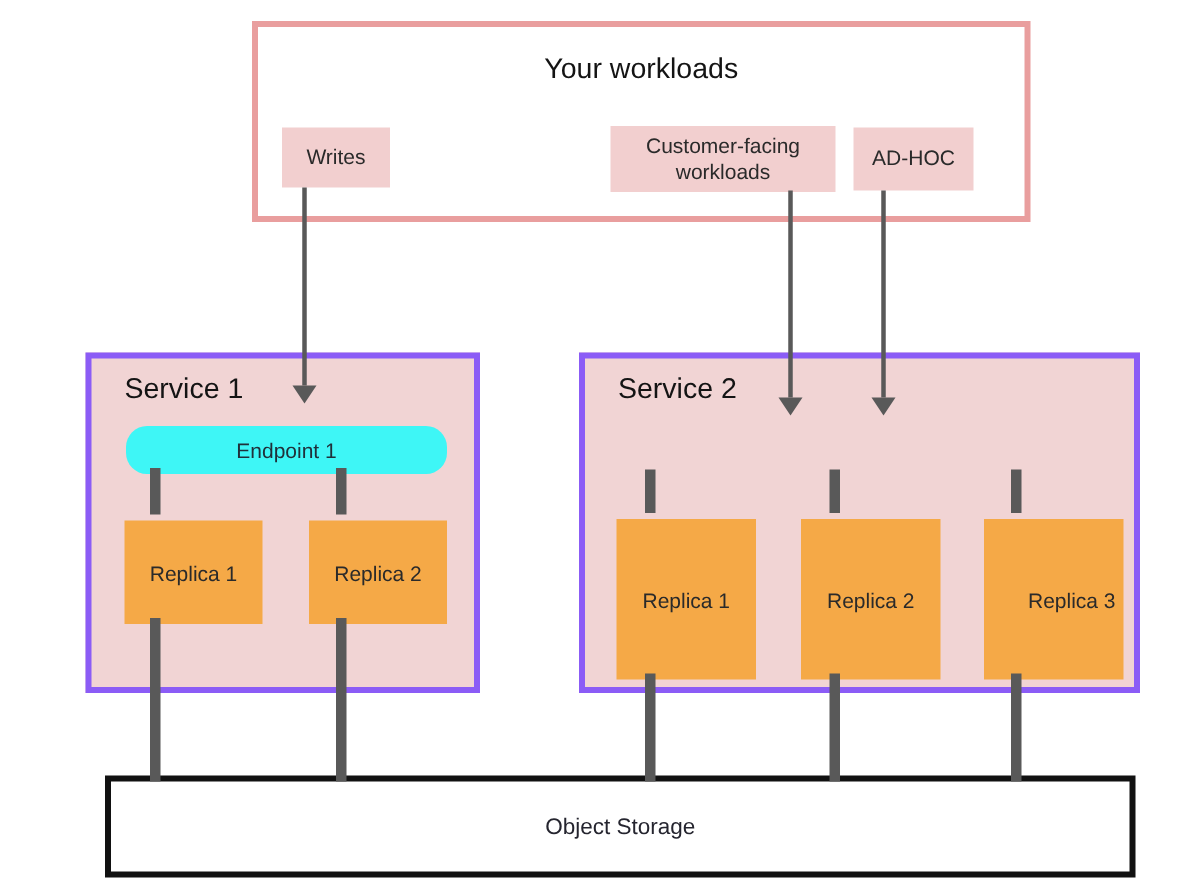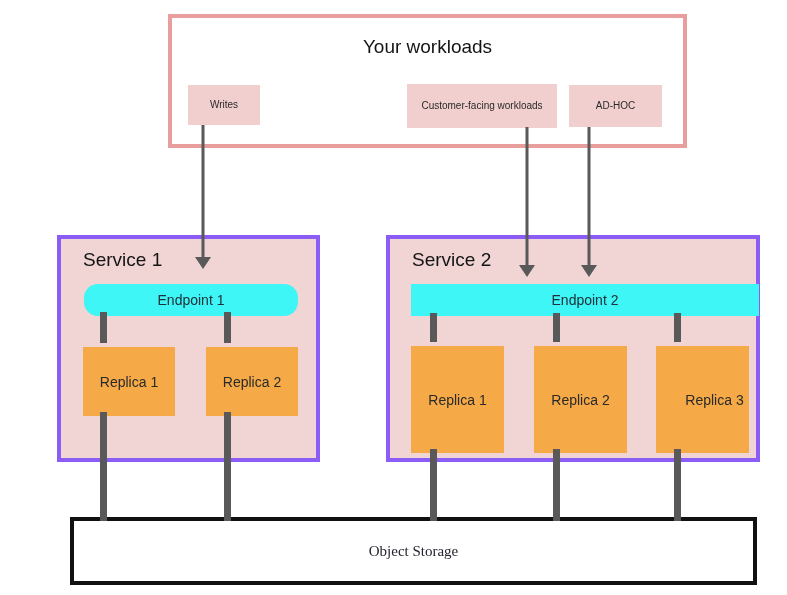--- a/index.html
+++ b/index.html
@@ -6,24 +6,24 @@
   #canvas{
     position:relative;width:787px;height:595px;background:#ffffff;overflow:hidden;
     font-family:"Liberation Sans","DejaVu Sans",sans-serif;color:#1f1f1f;
   }
   .abs{position:absolute;box-sizing:border-box;margin-left:20px;}
   .center{display:flex;align-items:center;justify-content:center;text-align:center;}
 
   
   .workloads{left:148px;top:14px;width:519px;height:134px;border:4px solid #e99e9e;background:#ffffff;}
   .workloads-title{left:148px;top:34px;width:519px;height:26px;font-size:19px;color:#141414;}
-  .wl-item{background:#f2cfcf;font-size:10px;color:#2a2a2a;line-height:1.25;}
+  .wl-item{background:#f2cfcf;font-size:14px;color:#2a2a2a;line-height:1.25;}
   .wl-writes{left:168px;top:85px;width:72px;height:40px;}
   .wl-analytics{left:387px;top:84px;width:150px;height:44px;}
-  .wl-adhoc{left:549px;top:85px;width:93px;height:42px;}
+  .wl-adhoc{left:549px;top:85px;width:80px;height:42px;}
 
   
   .arrow{position:absolute;width:16px;z-index:5;}
   .arrow-stem{position:absolute;left:50%;transform:translateX(-50%);top:0;width:3px;background:#595959;height:calc(100% - 12px);}
   .arrow-head{position:absolute;bottom:0;left:50%;transform:translateX(-50%);width:0;height:0;
     border-left:8px solid transparent;border-right:8px solid transparent;border-top:12px solid #595959;}
   .arrow-1{left:195px;top:125px;height:144px;}
   .arrow-2{left:519px;top:127px;height:150px;}
   .arrow-3{left:581px;top:127px;height:150px;}
 
@@ -51,21 +51,21 @@
   .p-s1b-bot{left:224px;top:412px;height:109px;}
   .p-s2a-top{left:430px;top:313px;height:29px;}
   .p-s2b-top{left:553px;top:313px;height:29px;}
   .p-s2c-top{left:674px;top:313px;height:29px;}
   .p-s2a-bot{left:430px;top:449px;height:72px;}
   .p-s2b-bot{left:553px;top:449px;height:72px;}
   .p-s2c-bot{left:674px;top:449px;height:72px;}
 
   
   .storage{left:50px;top:517px;width:687px;height:68px;border:4px solid #111111;background:#ffffff;
-    font-size:15px;color:#25252f;z-index:2;font-family:Liberation Serif, serif;}
+    font-size:15px;color:#25252f;z-index:2;}
 </style>
 </head>
 <body>
 
 <div id="canvas">
 
   <div class="abs workloads"></div>
   <div class="abs center workloads-title">Your workloads</div>
   <div class="abs center wl-item wl-writes">Writes</div>
   <div class="abs center wl-item wl-analytics">Customer-facing workloads</div>
@@ -86,21 +86,20 @@
 
   <div class="abs service service-1">
     <div class="service-title">Service 1</div>
     <div class="endpoint endpoint-1 center">Endpoint 1</div>
     <div class="replica s1-r1">Replica 1</div>
     <div class="replica s1-r2">Replica 2</div>
   </div>
 
   <div class="abs service service-2">
     <div class="service-title">Service 2</div>
-    <div class="endpoint endpoint-2 center">Endpoint 2</div>
     <div class="replica s2-r1">Replica 1</div>
     <div class="replica s2-r2">Replica 2</div>
     <div class="replica s2-r3">Replica 3</div>
   </div>
 
   <div class="pipe p-s1a-top"></div>
   <div class="pipe p-s1b-top"></div>
   <div class="pipe p-s1a-bot"></div>
   <div class="pipe p-s1b-bot"></div>
   <div class="pipe p-s2a-top"></div>

